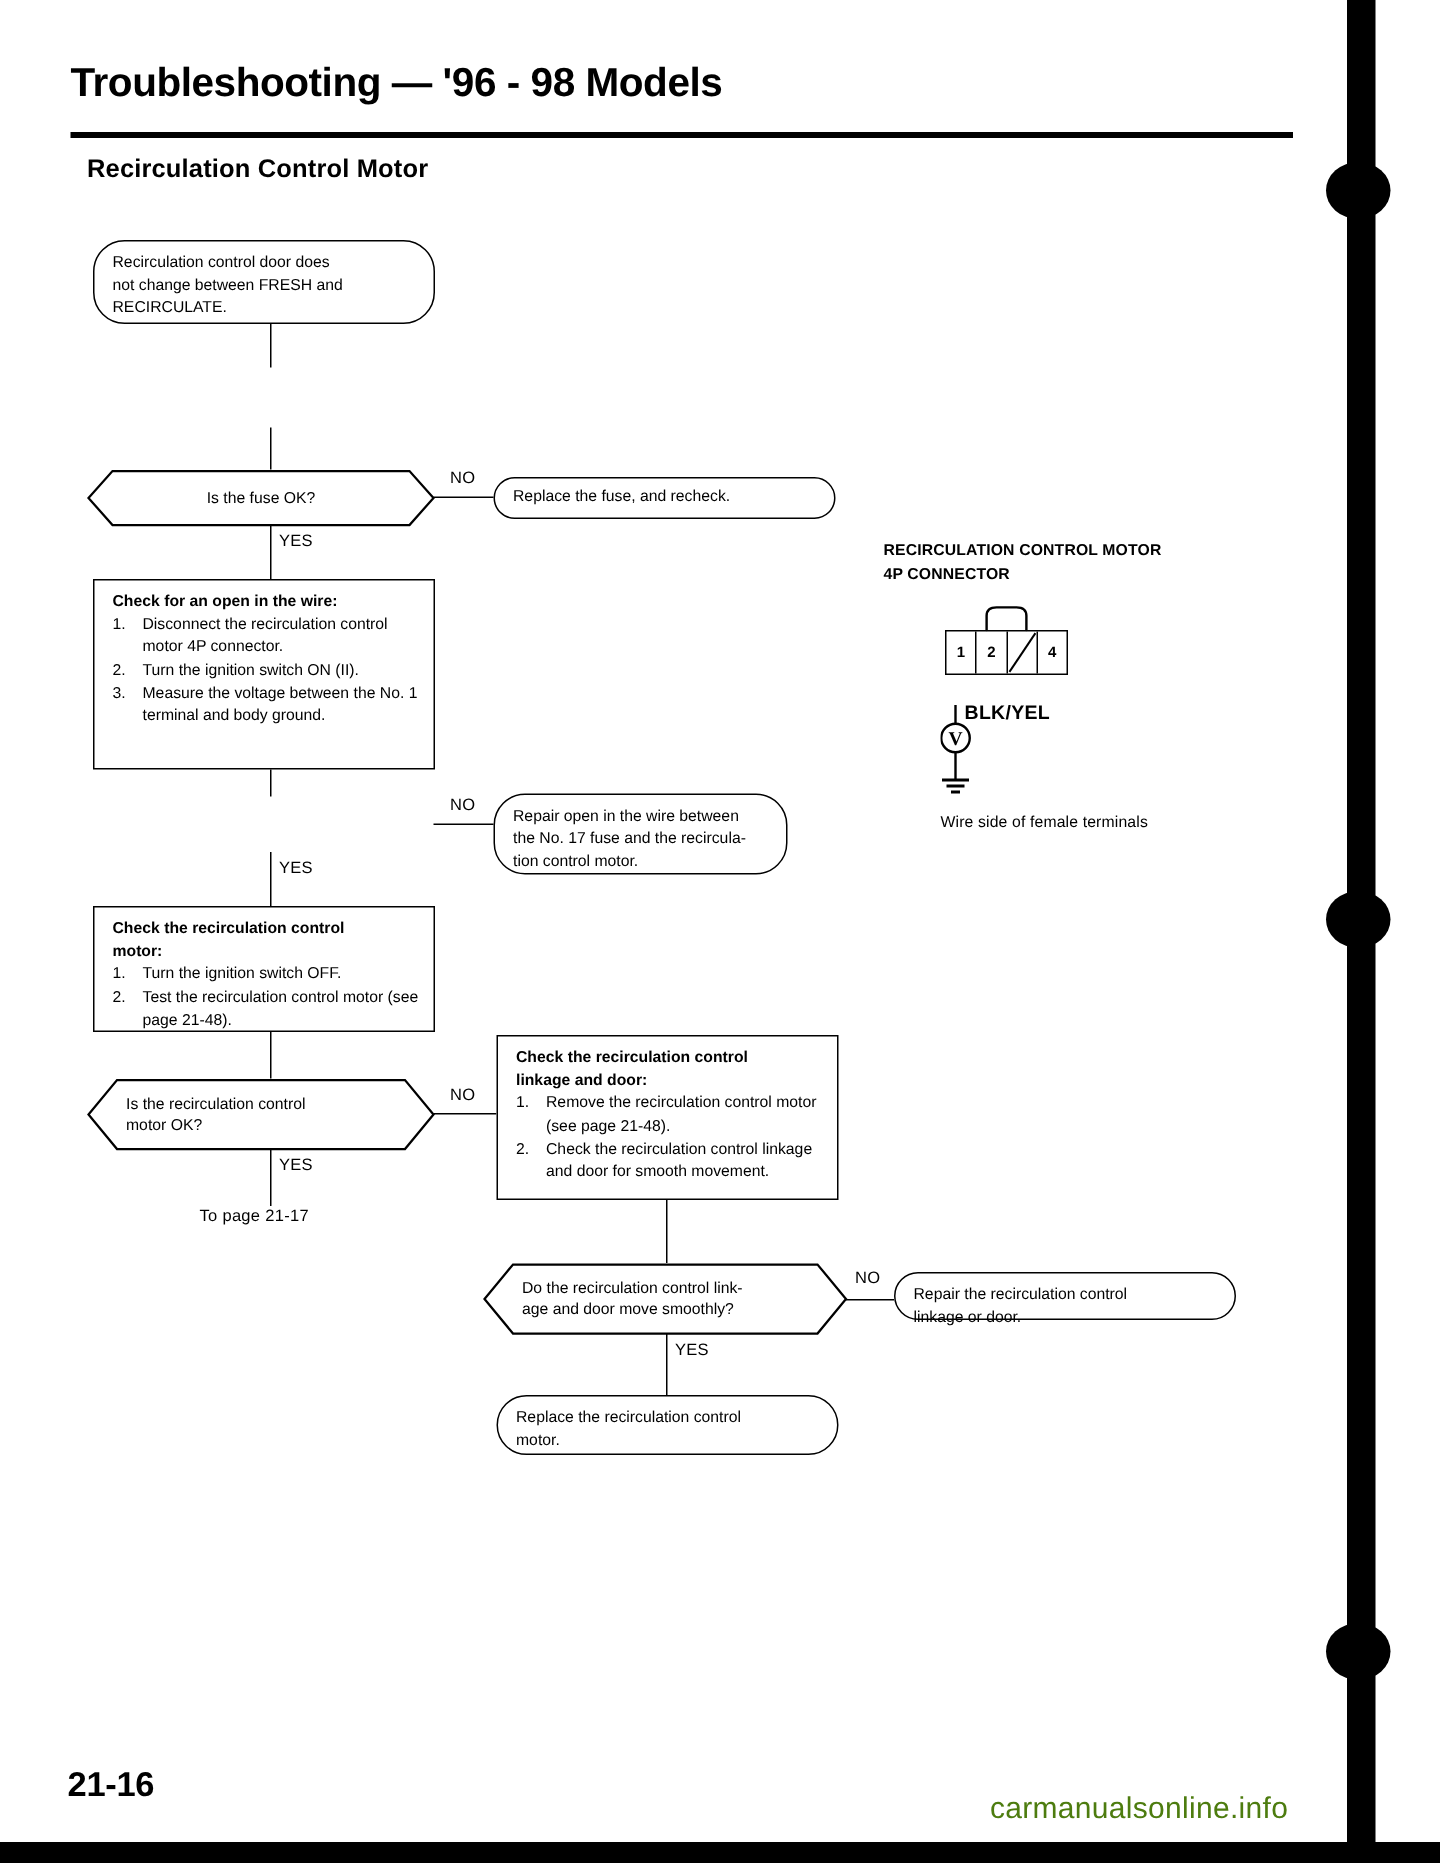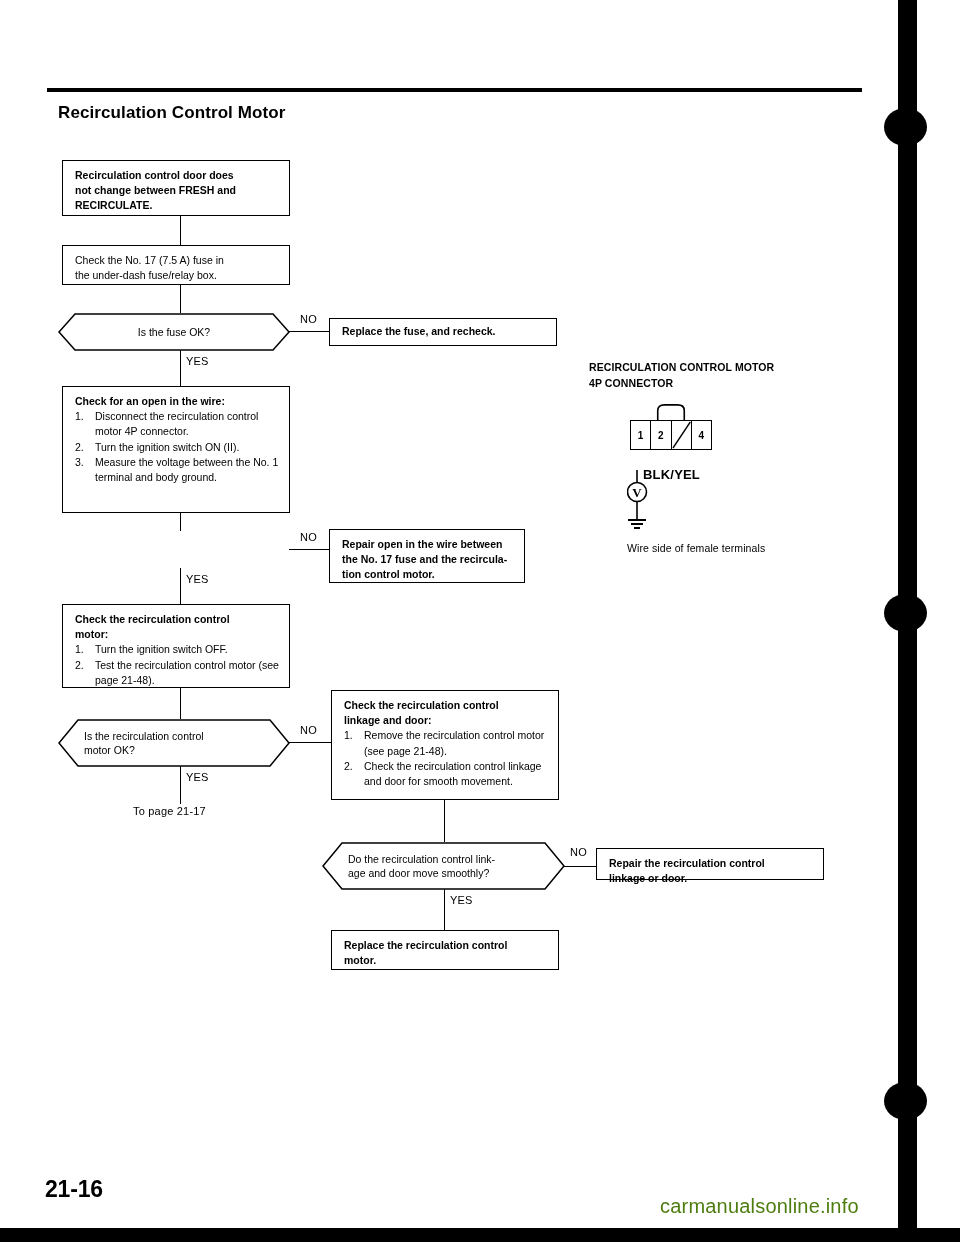--- a/index.html
+++ b/index.html
@@ -45,21 +45,21 @@
     font-size:23px;font-weight:bold;letter-spacing:-0.2px;
   }
 
   
   .box{
     position:absolute;border:1.6px solid #000;background:#fff;
     box-sizing:border-box;
     font-size:10.5px;line-height:1.45;
     padding:7px 10px 7px 12px;
   }
-  .box.bold{font-weight:bold;}
+  .box.bold{font-weight:normal;border-radius:21px;}
   .box .ttl{font-weight:bold;display:block;}
   .olist{margin:0;padding:0;list-style:none;}
   .olist li{
     position:relative;padding-left:20px;margin:0;
   }
   .olist li .num{
     position:absolute;left:0;top:0;width:16px;text-align:left;
   }
   .just{text-align:justify;}
 
@@ -107,39 +107,36 @@
   .cn-caption{
     position:absolute;left:627px;top:542px;
     font-size:10.5px;letter-spacing:0.1px;white-space:nowrap;
   }
 </style>
 </head>
 <body>
 
 <div class="page">
 
+  <div class="hdr-title">Troubleshooting — '96 - 98 Models</div>
   <div class="hdr-rule"></div>
   <div class="sec-title">Recirculation Control Motor</div>
 
   <div class="bind-bar"></div>
   <div class="bind-blob" style="left:884px;top:108px;width:43px;height:38px;"></div>
   <div class="bind-blob" style="left:884px;top:594px;width:43px;height:38px;"></div>
   <div class="bind-blob" style="left:884px;top:1082px;width:43px;height:38px;"></div>
 
   <div class="box bold" style="left:62px;top:160px;width:228px;height:56px;">
     <span>Recirculation control door does</span><br>
     <span>not change between FRESH and</span><br>
     <span>RECIRCULATE.</span>
   </div>
   <div class="ln lnv" style="left:180px;top:216px;height:29px;"></div>
 
-  <div class="box" style="left:62px;top:245px;width:228px;height:40px;">
-    <span>Check the No. 17 (7.5 A) fuse in</span><br>
-    <span>the under-dash fuse/relay box.</span>
-  </div>
   <div class="ln lnv" style="left:180px;top:285px;height:28px;"></div>
 
   <div class="hex" style="left:58px;top:313px;width:232px;height:38px;">
     <svg width="232" height="38" viewBox="0 0 232 38">
       <polygon points="17,1 215,1 231,19 215,37 17,37 1,19" fill="#fff" stroke="#000" stroke-width="1.5"></polygon>
     </svg>
     <span class="htext" style="padding-left:0;width:232px;text-align:center;">Is the fuse OK?</span>
   </div>
   <div class="ln lnh" style="left:289px;top:331px;width:40px;"></div>
   <div class="lbl" style="left:300px;top:313px;">NO</div>

